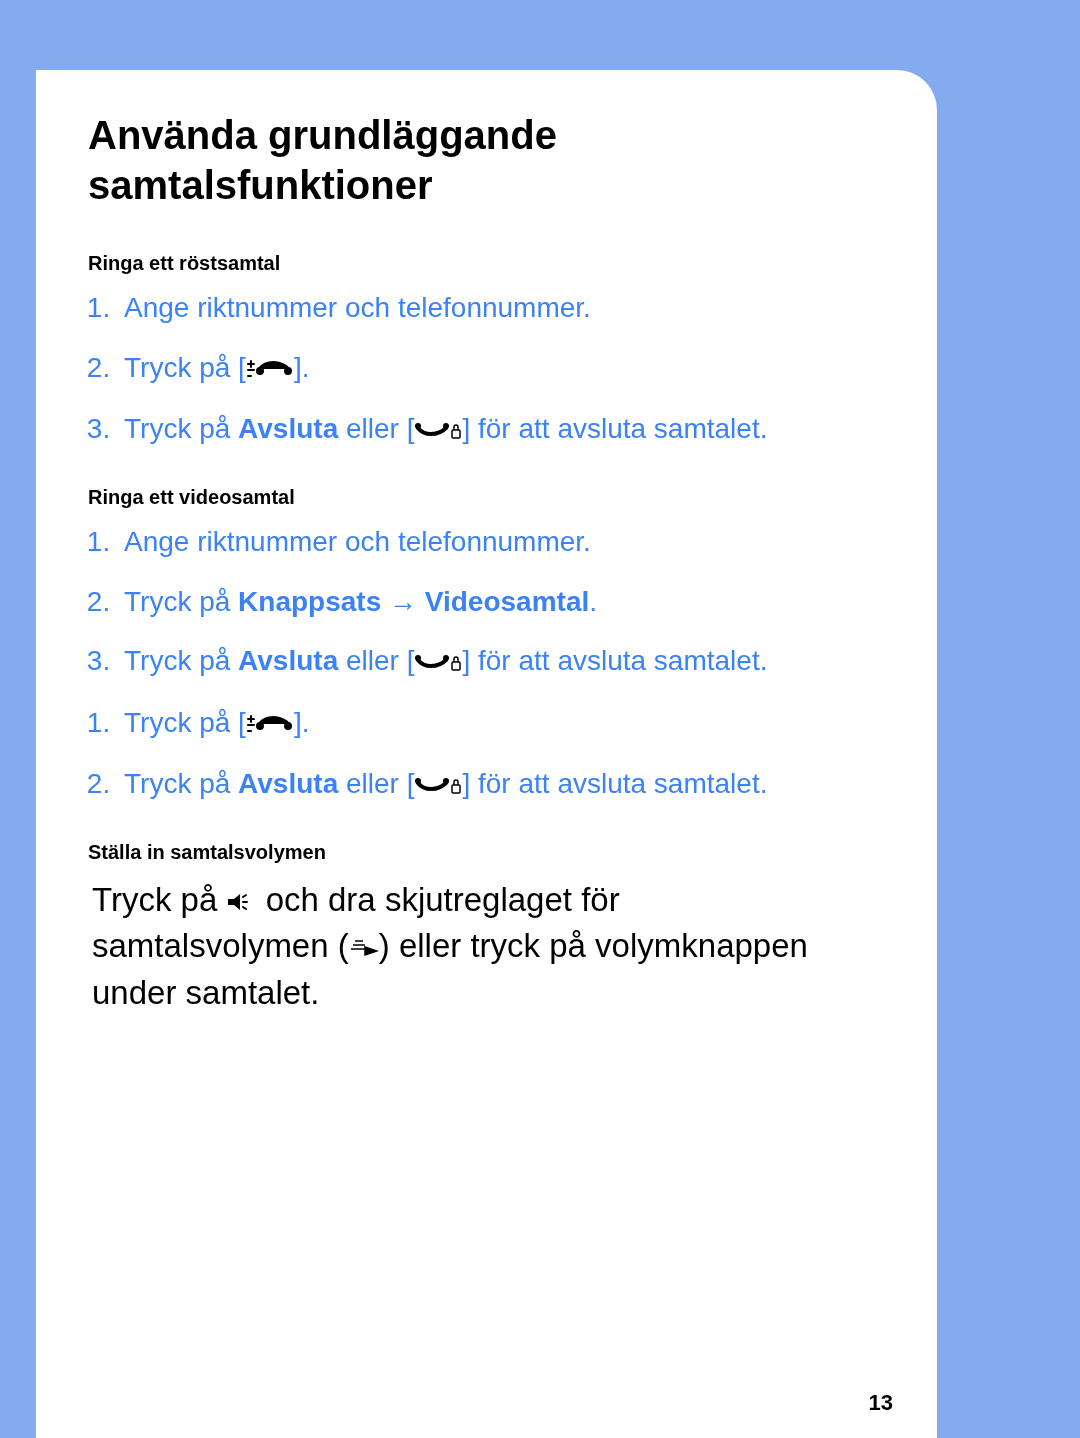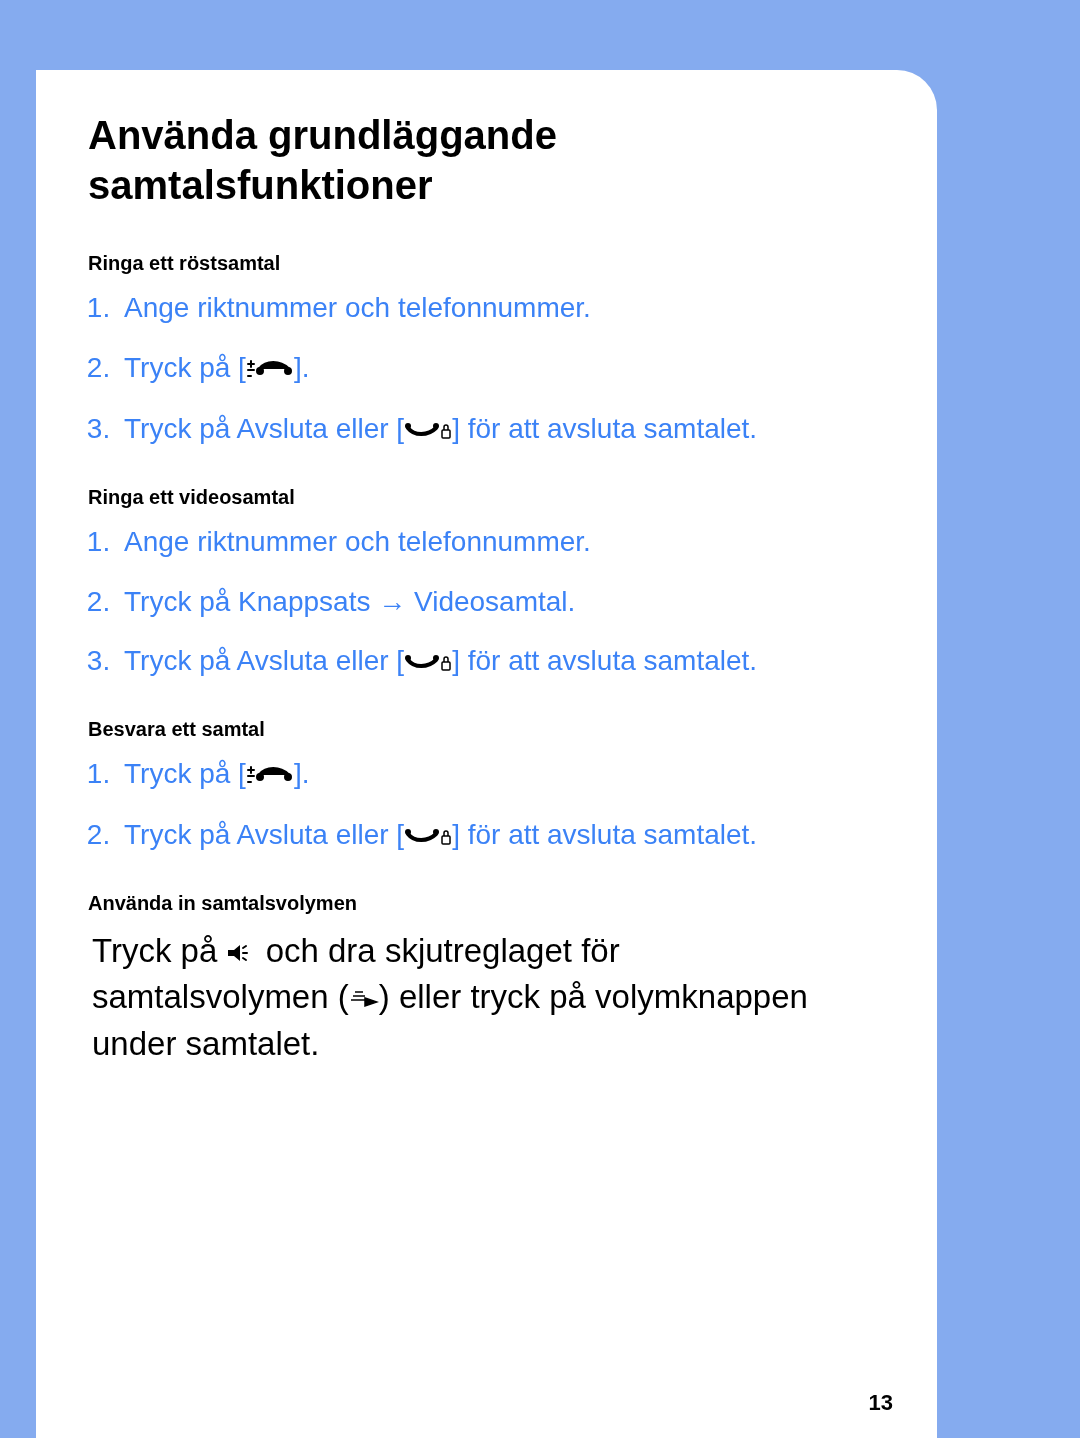--- a/index.html
+++ b/index.html
@@ -49,21 +49,21 @@
   ol.steps li {
     margin-bottom: 22px;
     line-height: 1.35;
     padding-left: 6px;
   }
   p.para {
     font-size: 33px;
     margin: 6px 4px;
     line-height: 1.35;
   }
-  .bold { font-weight: 400; }
+  .bold { font-weight: 700; }
   .page-number {
     position: absolute;
     bottom: 22px;
     right: 44px;
     font-weight: 700;
     font-size: 22px;
   }
   
   .icon {
     display: inline-block;
@@ -119,21 +119,20 @@
                 <path d="M4 8 C 10 16, 24 16, 32 8" stroke="#000" stroke-width="4" fill="none" stroke-linecap="round"></path>
                 <circle cx="4" cy="6" r="3" fill="#000"></circle>
                 <circle cx="32" cy="6" r="3" fill="#000"></circle>
                 <rect x="38" y="10" width="8" height="8" rx="1" fill="none" stroke="#000" stroke-width="1.5"></rect>
                 <path d="M40 10 V7 a2 2 0 0 1 4 0 V10" fill="none" stroke="#000" stroke-width="1.5"></path>
               </g>
             </svg></span><span>] för att avsluta samtalet.</span>
       </li>
     </ol>
 
-    <h2 class="section">Besvara ett samtal</h2>
     <ol class="steps">
       <li>
         <span>Tryck på [</span><span class="icon"><svg width="48" height="22" viewBox="0 0 48 22">
               <g fill="none" stroke="#000" stroke-width="2">
                 <path d="M2 6 L8 6 M5 3 L5 9 M2 12 L8 12 M2 18 L5 18" stroke-linecap="round"></path>
                 <path d="M14 11 C 20 3, 34 3, 42 11" stroke-width="4" stroke-linecap="round" fill="#000" stroke="#000"></path>
                 <circle cx="14" cy="13" r="3" fill="#000"></circle>
                 <circle cx="42" cy="13" r="3" fill="#000"></circle>
               </g>
             </svg></span><span>].</span>
@@ -144,21 +143,21 @@
                 <path d="M4 8 C 10 16, 24 16, 32 8" stroke="#000" stroke-width="4" fill="none" stroke-linecap="round"></path>
                 <circle cx="4" cy="6" r="3" fill="#000"></circle>
                 <circle cx="32" cy="6" r="3" fill="#000"></circle>
                 <rect x="38" y="10" width="8" height="8" rx="1" fill="none" stroke="#000" stroke-width="1.5"></rect>
                 <path d="M40 10 V7 a2 2 0 0 1 4 0 V10" fill="none" stroke="#000" stroke-width="1.5"></path>
               </g>
             </svg></span><span>] för att avsluta samtalet.</span>
       </li>
     </ol>
 
-    <h2 class="section">Använda in samtalsvolymen</h2>
+    <h2 class="section">Ställa in samtalsvolymen</h2>
     <p class="para">
       <span>Tryck på </span><span class="icon"><svg width="30" height="22" viewBox="0 0 30 22">
             <polygon points="2,8 8,8 14,3 14,19 8,14 2,14" fill="#000"></polygon>
             <path d="M17 6 L20 4 M17 11 L21 11 M17 16 L20 18" stroke="#000" stroke-width="2" stroke-linecap="round"></path>
           </svg></span><span> och dra skjutreglaget för samtalsvolymen (</span><span class="icon"><svg width="30" height="24" viewBox="0 0 30 24">
             <g stroke="#000" stroke-width="1.5" fill="none">
               <line x1="6" y1="4" x2="14" y2="4"></line>
               <line x1="4" y1="8" x2="16" y2="8"></line>
               <line x1="2" y1="12" x2="18" y2="12"></line>
               <polygon points="16,10 28,14 16,18" fill="#000"></polygon>

